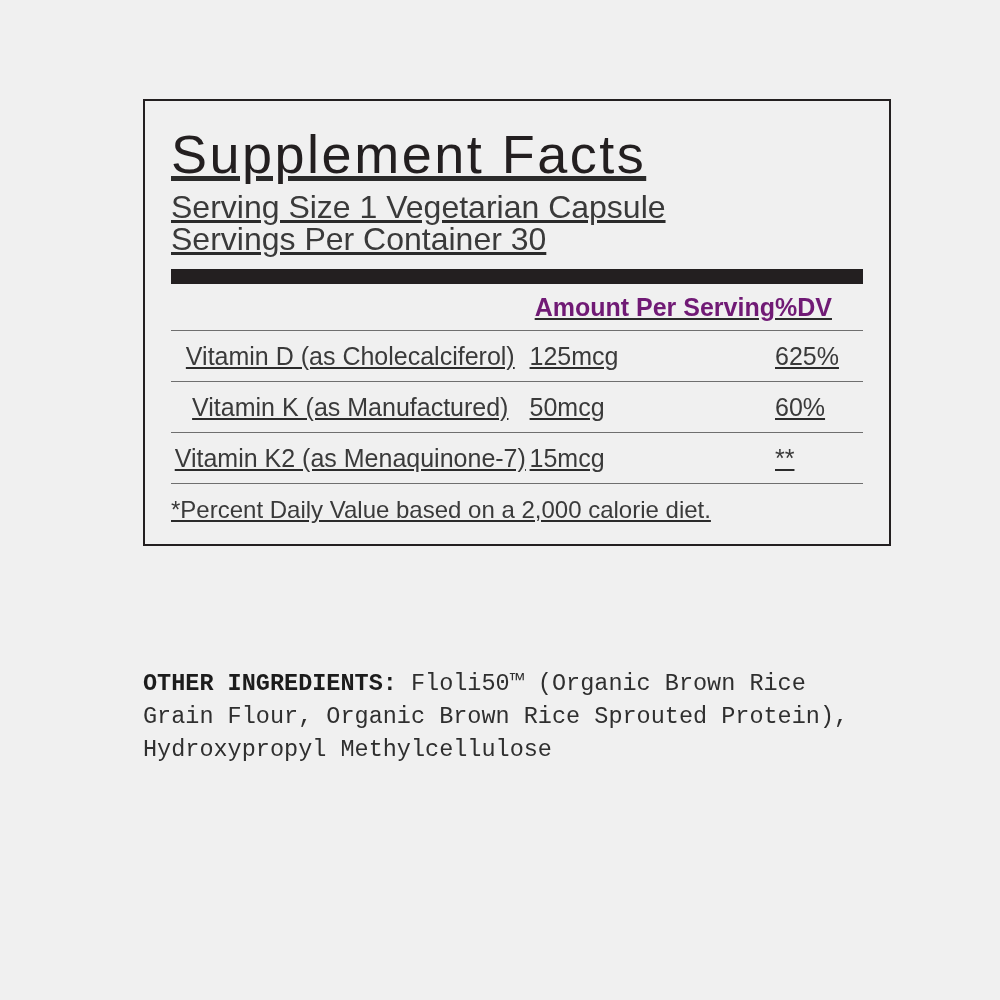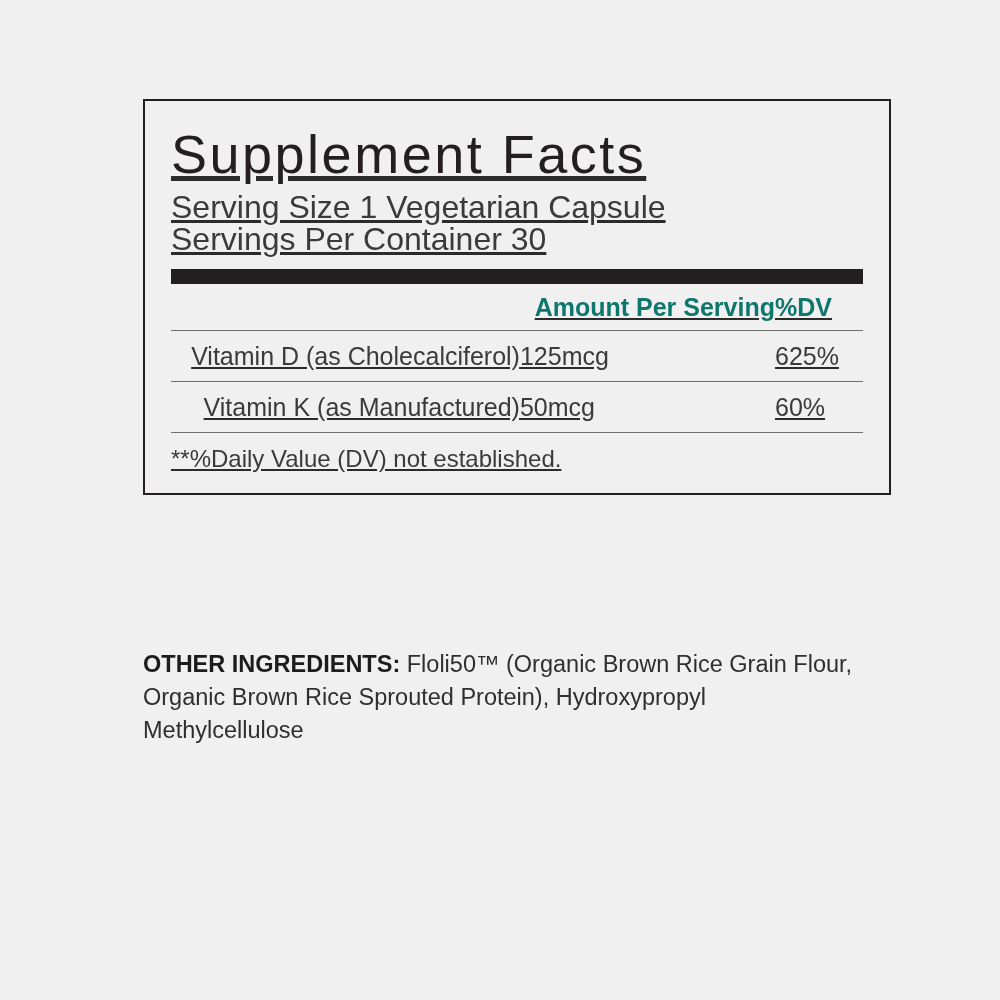--- a/index.html
+++ b/index.html
@@ -65,27 +65,27 @@
   }
 
   table.facts td {
     padding: 0;
     vertical-align: top;
     font-size: 25px;
     line-height: 34px;
     color: #3a3a3a;
   }
 
-  .col-name  { text-align: right; }
+  .col-name  { text-align: center; }
   .col-amt   { text-align: left; white-space: nowrap; padding-right: 6px !important; }
   .col-dv    { white-space: nowrap; width: 88px; }
 
   tr.head td {
     font-weight: bold;
-    color: #0f766e;
+    color: #701a75;
     padding: 6px 0 6px 0 !important;
     font-size: 25px;
   }
   tr.head .col-amt { text-align: right; }
 
   tr.row td {
     border-top: 1.5px solid #6f6f6f;
     padding: 8px 0 8px 0 !important;
   }
   tr.row.sub td {
@@ -107,22 +107,23 @@
     font-size: 24px;
     line-height: 32px;
     color: #3a3a3a;
     white-space: nowrap;
   }
 
   
   .below {
     position: absolute;
     left: 143px;
-    top: 648px;
+    top: 667px;
     width: 712px;
+    font-family: Liberation Mono, monospace;
   }
   .para {
     font-size: 23.5px;
     line-height: 33px;
     color: #2f2f2f;
     margin: 0 0 26px 0;
   }
   .para.last { margin-bottom: 0; }
   .bold-lead {
     font-weight: bold;
@@ -158,25 +159,30 @@
           <td class="col-dv">625%</td>
         </tr>
 
 
         <tr class="row">
           <td class="col-name">Vitamin K (as Manufactured)</td>
           <td class="col-amt">50mcg</td>
           <td class="col-dv">60%</td>
         </tr>
 
+        <tr class="row">
+          <td class="col-name">Vitamin K2 (as Menaquinone-7)</td>
+          <td class="col-amt">15mcg</td>
+          <td class="col-dv dv-stars">**</td>
+        </tr>
       </tbody>
     </table>
 
     <div class="footnotes">
-      <div class="footnote">**%Daily Value (DV) not established.</div>
+      <div class="footnote">*Percent Daily Value based on a 2,000 calorie diet.</div>
     </div>
   </div>
 
   <div class="below">
     <p class="para"><span class="bold-lead">OTHER INGREDIENTS:</span><span> Floli50™ (Organic Brown Rice Grain Flour, Organic Brown Rice Sprouted Protein), Hydroxypropyl Methylcellulose</span></p>
 
   </div>
 
 </div>
 

